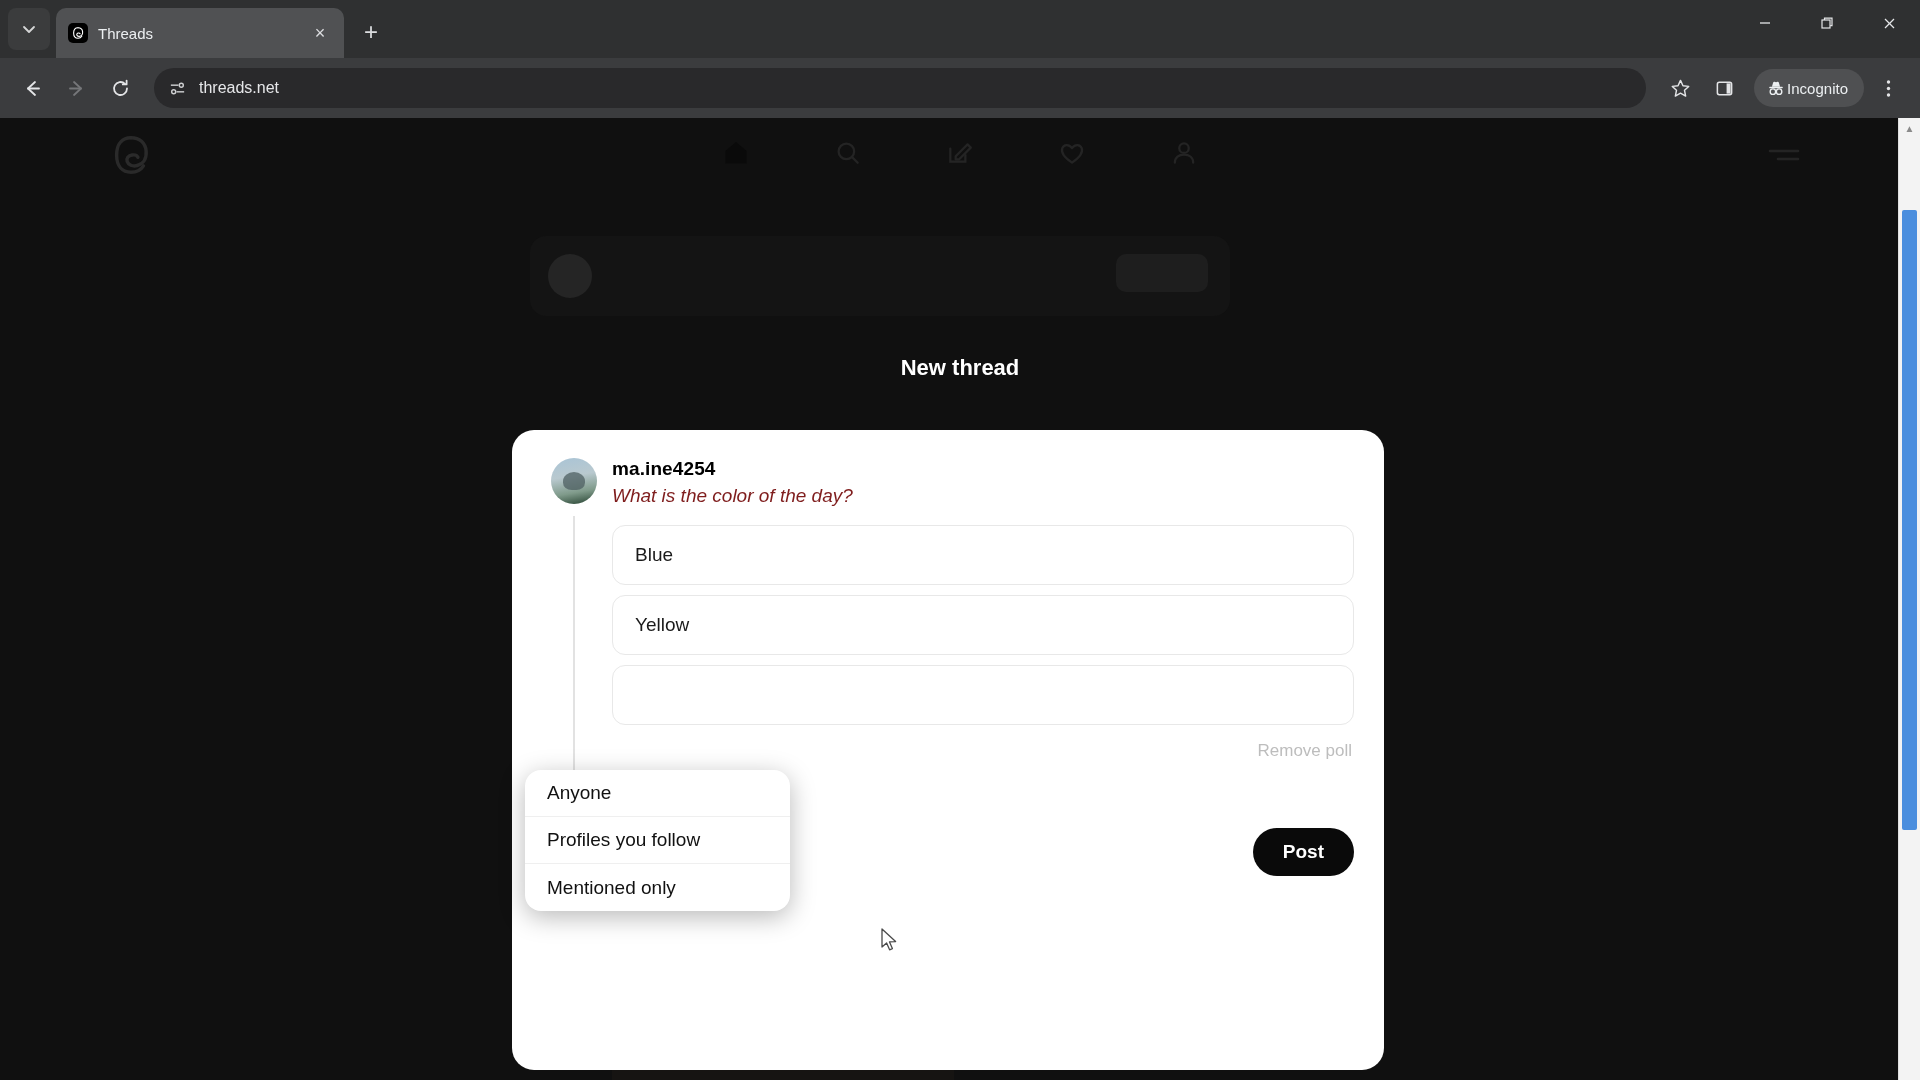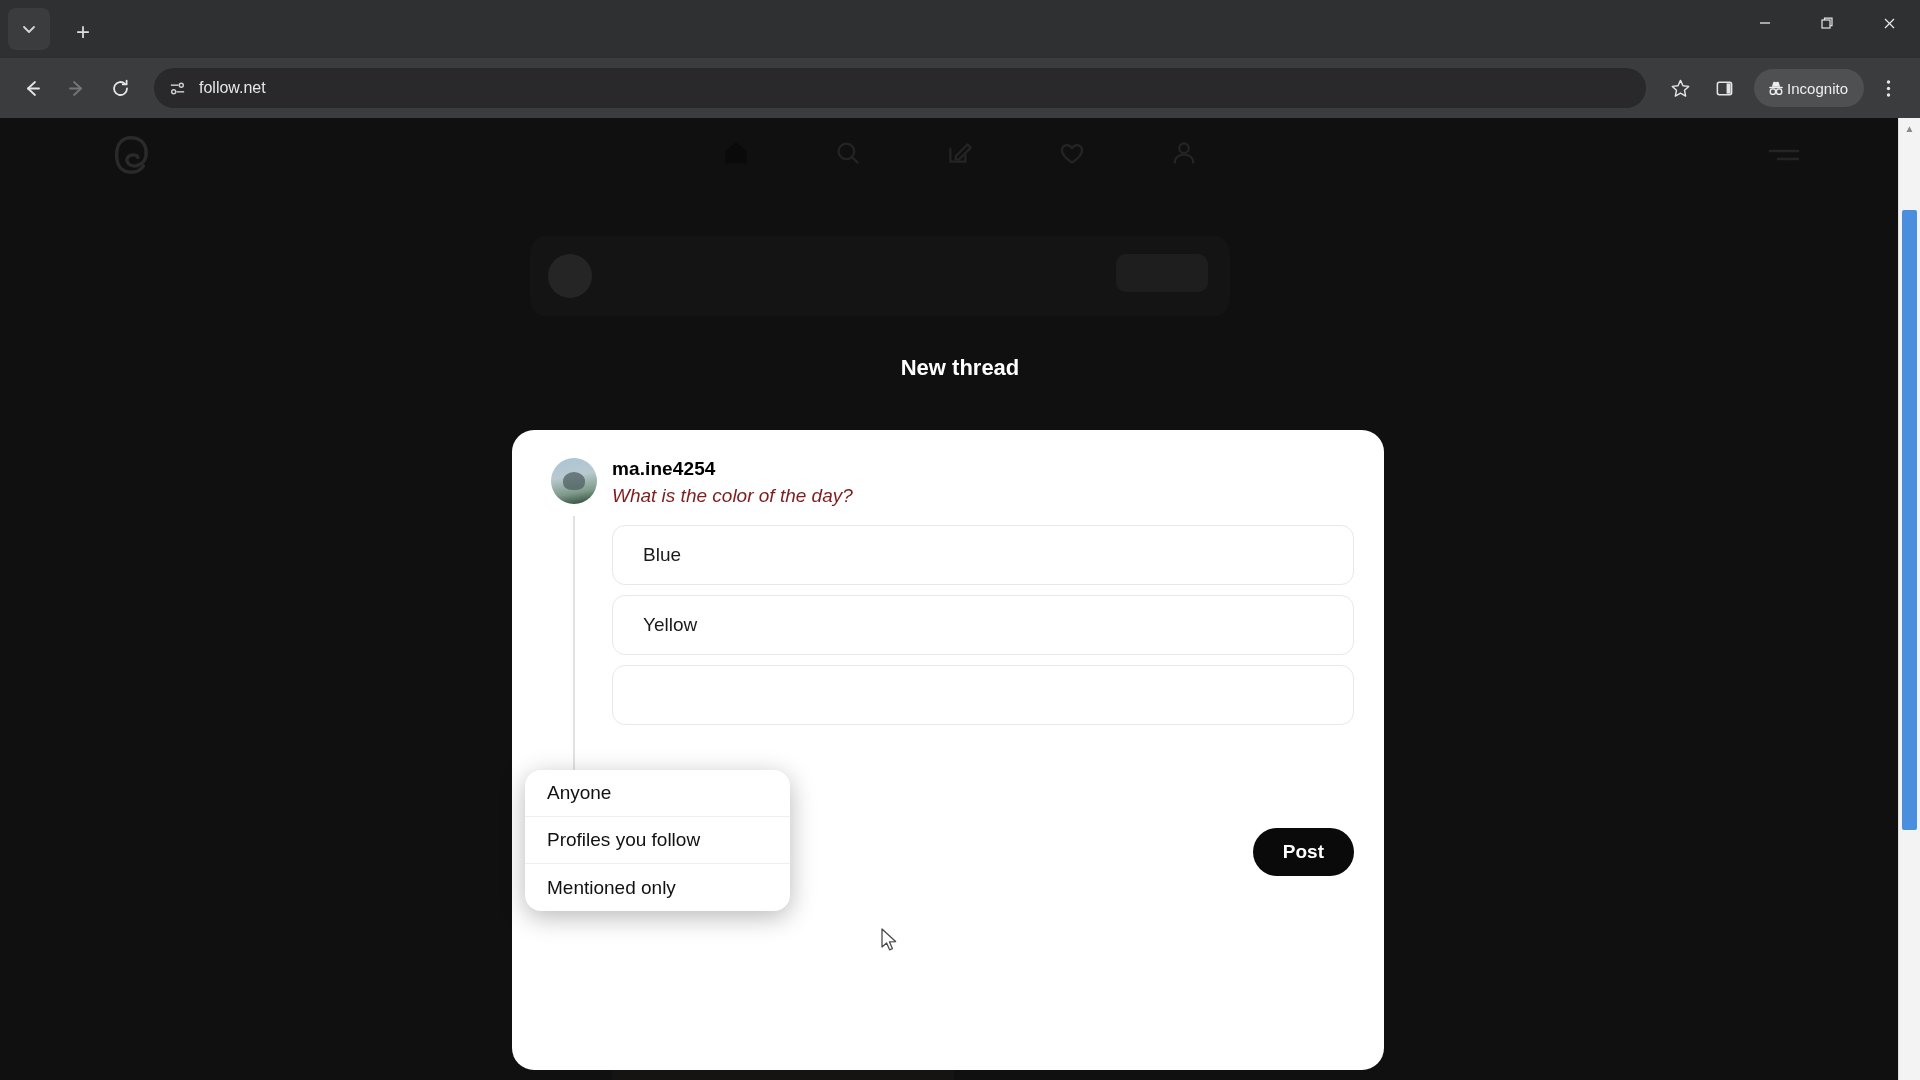--- a/index.html
+++ b/index.html
@@ -253,21 +253,21 @@
   .composer-main { flex: 1; padding-left: 6px; }
   .username { font-size: 19px; color: #000; font-weight: 600; letter-spacing: .1px; }
   .post-text { font-size: 19px; color: #7f1d1d; margin-top: 5px; font-style: italic; }
 
   .poll { margin-top: 18px; display: flex; flex-direction: column; gap: 10px; }
   .poll-option {
     height: 60px;
     border: 1px solid #e8e8e8;
     border-radius: 13px;
     display: flex; align-items: center;
-    padding: 0 30px;
+    padding: 0 22px;
     font-size: 19px;
     color: #1a1a1a;
     background: #fff;
     cursor: text;
   }
   .poll-option.empty { color: #bdbdbd; }
 
   .poll-footer {
     display: flex; justify-content: flex-end;
     margin-top: 16px;
@@ -361,20 +361,30 @@
 
 <div class="browser">
 
   <div class="tabstrip">
     <div class="tab-list-btn">
       <svg width="14" height="14" viewBox="0 0 14 14">
         <path d="M2 5 L7 10 L12 5" stroke="currentColor" stroke-width="1.8" fill="none" stroke-linecap="round" stroke-linejoin="round"></path>
       </svg>
     </div>
 
+    <div class="tab">
+      <span class="tab-favicon">
+        <svg width="14" height="14" viewBox="0 0 24 24">
+          <path d="M12 3c4.4 0 7.6 2.6 7.9 7.1.3 4.3-1.9 6.7-4.6 7.4-2.5.6-4.7-.3-5.3-2.1-.5-1.6.5-3.1 2.6-3.4 1.5-.2 2.6.3 3 1.2" stroke="#fff" stroke-width="1.9" fill="none" stroke-linecap="round"></path>
+          <path d="M12 3C7.6 3 4.5 6 4.5 12S7.6 21 12 21c3 0 5.2-1.2 6.5-3.3" stroke="#fff" stroke-width="1.9" fill="none" stroke-linecap="round"></path>
+        </svg>
+      </span>
+      <span class="tab-title">Threads</span>
+      <span class="tab-close">×</span>
+    </div>
 
     <div class="new-tab">+</div>
 
     <div class="win-controls">
       <div class="win-btn">
         <svg width="14" height="14" viewBox="0 0 14 14">
           <line x1="2" y1="7" x2="12" y2="7" stroke="currentColor" stroke-width="1.3"></line>
         </svg>
       </div>
       <div class="win-btn">
@@ -414,21 +424,21 @@
 
     <div class="omnibox">
       <span style="display:flex;color:#cfd0d2;">
         <svg width="19" height="19" viewBox="0 0 20 20">
           <line x1="3" y1="6.5" x2="11" y2="6.5" stroke="currentColor" stroke-width="1.5"></line>
           <circle cx="14" cy="6.5" r="2.1" stroke="currentColor" stroke-width="1.5" fill="none"></circle>
           <line x1="9" y1="13.5" x2="17" y2="13.5" stroke="currentColor" stroke-width="1.5"></line>
           <circle cx="6" cy="13.5" r="2.1" stroke="currentColor" stroke-width="1.5" fill="none"></circle>
         </svg>
       </span>
-      <span class="omnibox-url" title="threads.net">follow.net</span>
+      <span class="omnibox-url" title="threads.net">threads.net</span>
     </div>
 
     <div class="tb-icon">
       <svg width="21" height="21" viewBox="0 0 22 22">
         <path d="M11 2.5 L13.6 8.1 L19.6 8.8 L15.2 12.9 L16.4 18.9 L11 15.9 L5.6 18.9 L6.8 12.9 L2.4 8.8 L8.4 8.1 Z" stroke="currentColor" stroke-width="1.5" fill="none" stroke-linejoin="round"></path>
       </svg>
     </div>
     <div class="tb-icon">
       <svg width="19" height="19" viewBox="0 0 20 20">
         <rect x="2.5" y="3.5" width="15" height="13" rx="2" stroke="currentColor" stroke-width="1.6" fill="none"></rect>
@@ -533,20 +543,23 @@
         <div class="composer-main">
           <div class="username">ma.ine4254</div>
           <div class="post-text">What is the color of the day?</div>
 
           <div class="poll">
             <div class="poll-option">Blue</div>
             <div class="poll-option">Yellow</div>
             <div class="poll-option empty"></div>
           </div>
 
+          <div class="poll-footer">
+            <span class="remove-poll">Remove poll</span>
+          </div>
         </div>
       </div>
 
       <div class="modal-bottom">
         <span class="audience-label">Anyone can reply and vote</span>
         <button class="post-btn">Post</button>
       </div>
     </div>
 
     <div class="dropdown">

